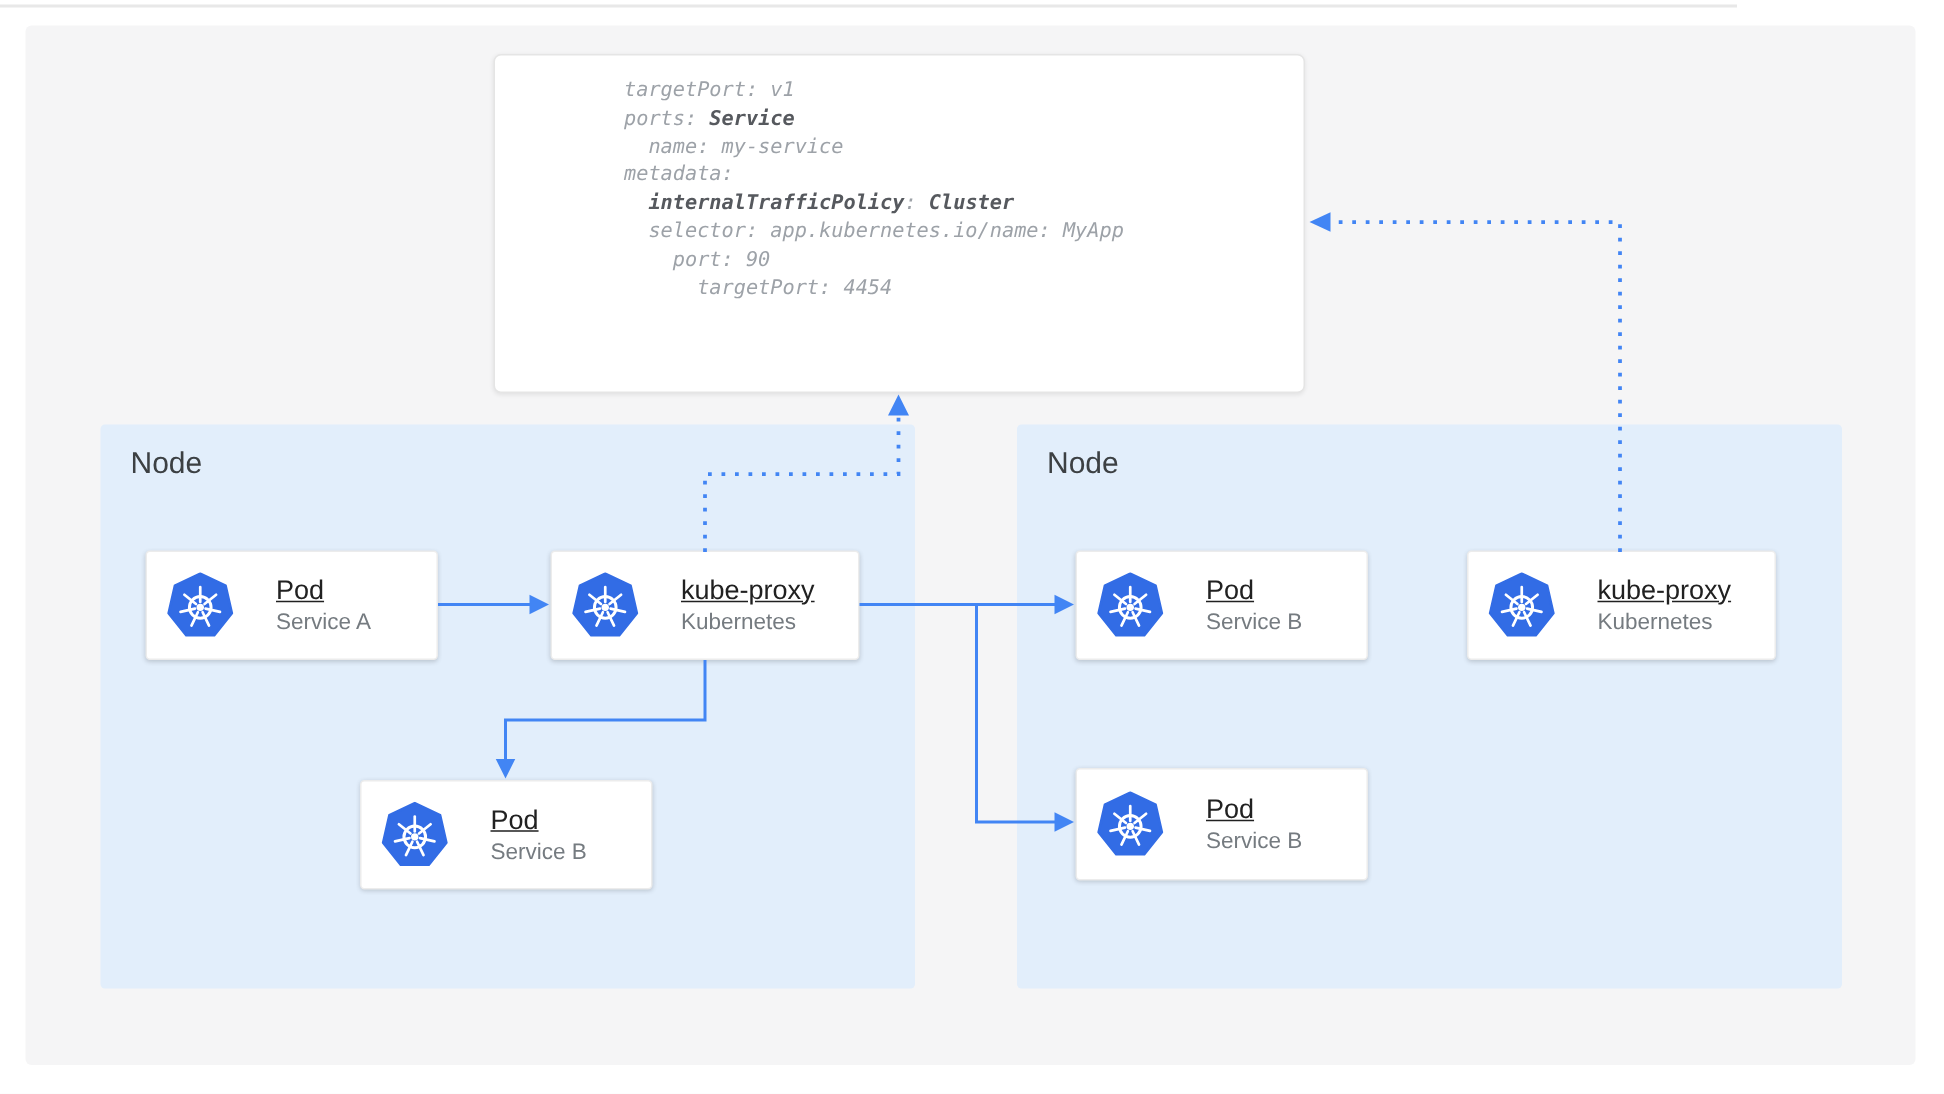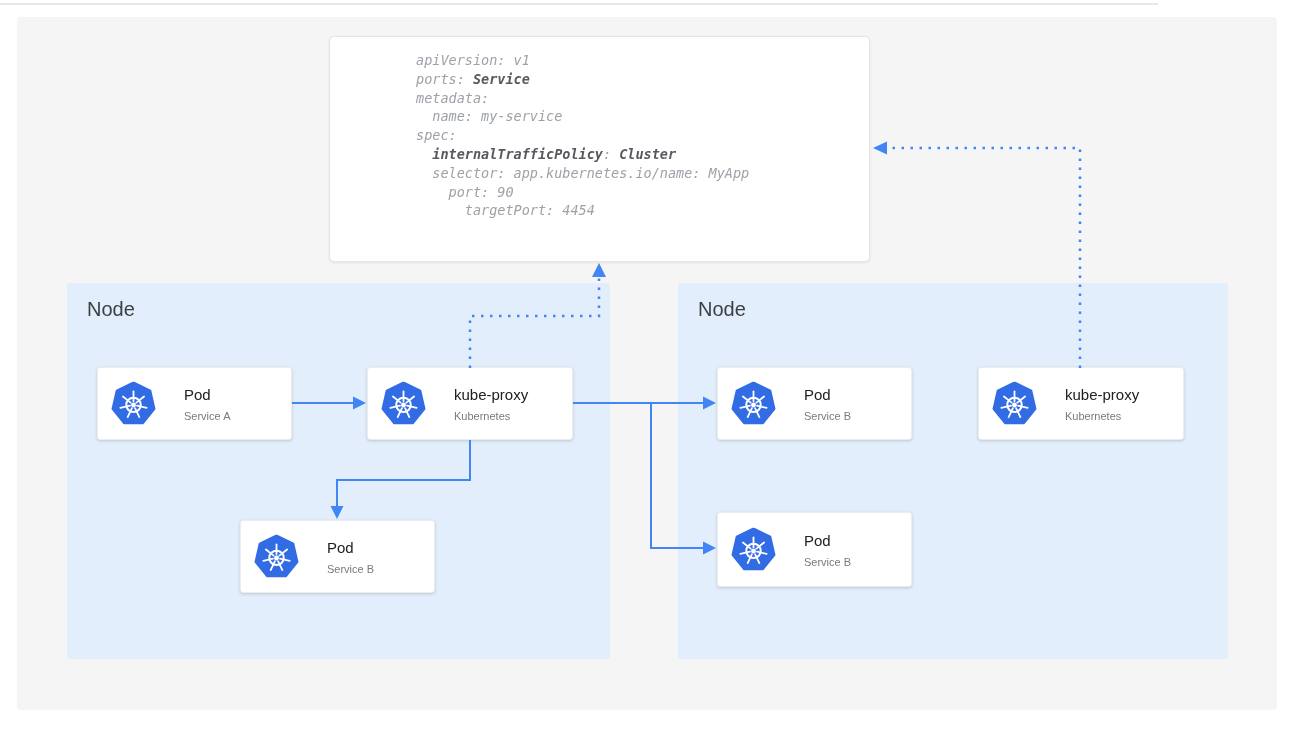--- a/index.html
+++ b/index.html
@@ -34,22 +34,22 @@
   .node-left{left:67px;top:283px;width:543px;height:376px;}
   .node-right{left:678px;top:283px;width:550px;height:376px;}
   .node-label{position:absolute;left:20px;top:15px;font-size:20px;color:var(--node-label);}
   
   .entity{position:absolute;background:#fff;border:1px solid #ececec;border-radius:3px;
     box-shadow:0 1px 3px rgba(60,64,67,.22);display:flex;align-items:center;z-index:3;}
   .k8s-icon{position:absolute;left:13px;top:50%;transform:translateY(-50%);
     width:45px;height:45px;color:var(--k8s-blue);}
   .entity-text{position:absolute;left:86px;top:50%;transform:translateY(-50%);
     display:flex;flex-direction:column;}
-  .entity-title{font-size:15px;line-height:23px;color:var(--title-text);}
-  .entity-subtitle{font-size:11px;line-height:20px;color:var(--subtitle-text);}
+  .entity-title{font-size:18px;line-height:23px;color:var(--title-text);text-decoration:underline;}
+  .entity-subtitle{font-size:15px;line-height:20px;color:var(--subtitle-text);}
   
   .arrows{position:absolute;left:0;top:0;width:1296px;height:729px;z-index:5;pointer-events:none;}
   .arrow-line{stroke:var(--arrow-blue);stroke-width:2;fill:none;}
   .arrow-dotted{stroke:var(--arrow-blue);stroke-width:2.5;fill:none;stroke-dasharray:2.5 6.5;}
   .arrow-head{fill:var(--arrow-blue);stroke:none;}
   .defs-holder{position:absolute;width:0;height:0;overflow:hidden;}
 </style>
 </head>
 <body>
 
@@ -107,25 +107,24 @@
       <polygon class="arrow-head" points="599,263 592,277 606,277"></polygon>
     </g>
     <g>
       <path class="arrow-dotted" d="M1080 368 L1080 148 L887 148"></path>
       <polygon class="arrow-head" points="873,148 887,141.5 887,154.5"></polygon>
     </g>
   </svg>
 
   <div class="yaml-box">
     <div class="yaml-code">
-        <div class="yaml-line"><span>apiVersion: v1</span></div>
+        <div class="yaml-line"><span>targetPort: v1</span></div>
         <div class="yaml-line"><span>ports: </span><span class="yaml-bold">Service</span></div>
+        <div class="yaml-line"><span>  name: my-service</span></div>
         <div class="yaml-line"><span>metadata:</span></div>
-        <div class="yaml-line"><span>  name: my-service</span></div>
-        <div class="yaml-line"><span>spec:</span></div>
         <div class="yaml-line"><span>  </span><span class="yaml-bold">internalTrafficPolicy</span><span>: </span><span class="yaml-bold">Cluster</span></div>
         <div class="yaml-line"><span>  selector: app.kubernetes.io/name: MyApp</span></div>
         <div class="yaml-line"><span>    port: 90</span></div>
         <div class="yaml-line"><span>      targetPort: 4454</span></div>
       </div>
   </div>
 
   <div class="entity" style="left:97px;top:367px;width:195px;height:73px">
     <span class="k8s-icon">
       <svg viewBox="0 0 100 100" width="45" height="45">

